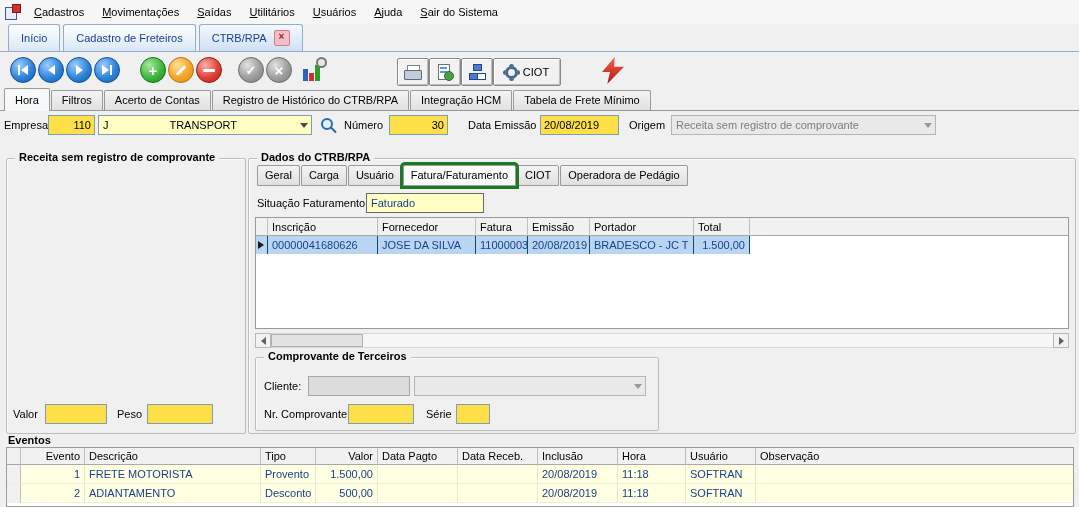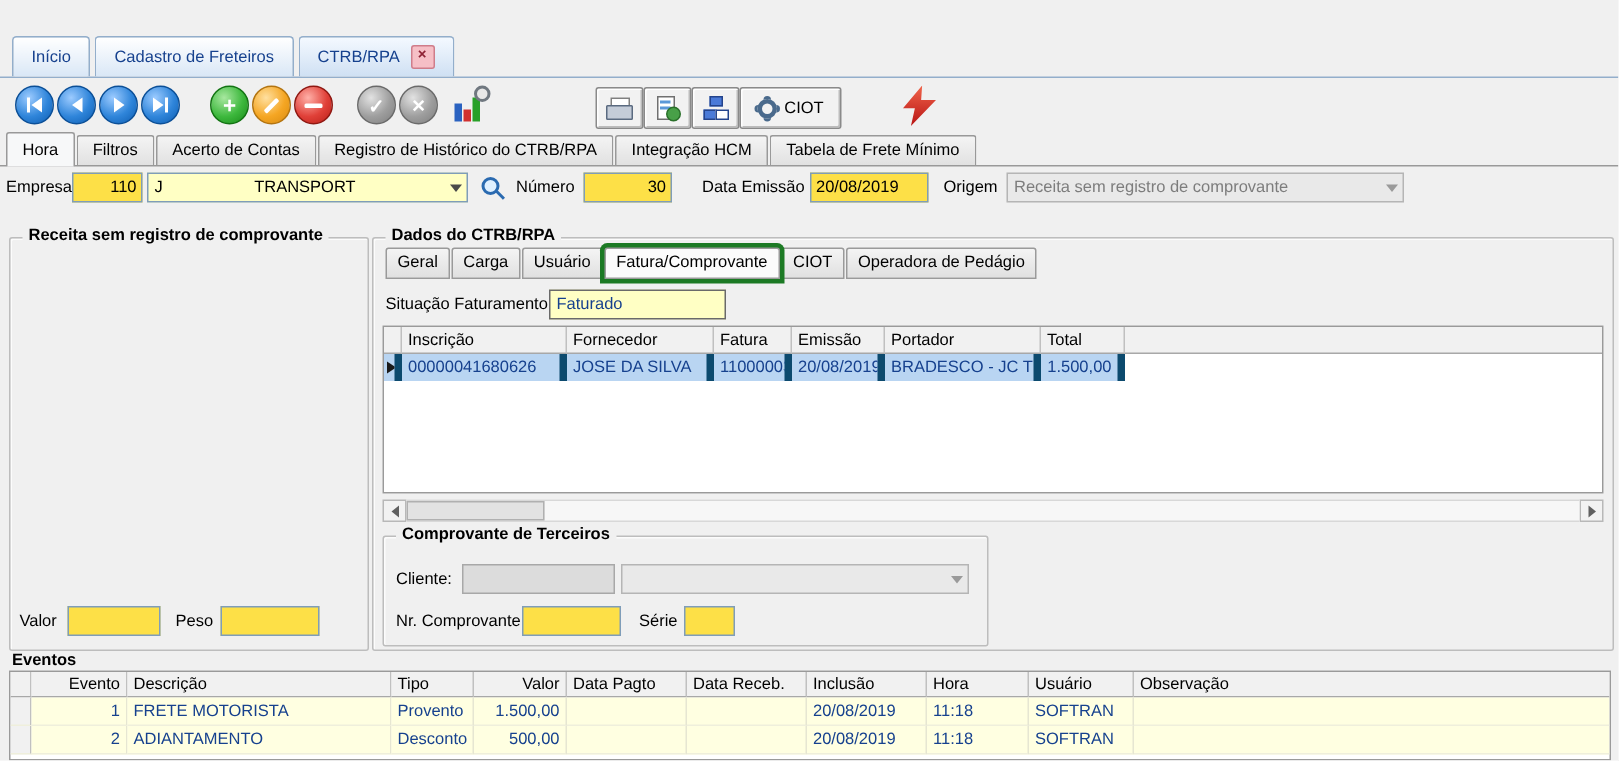--- a/index.html
+++ b/index.html
@@ -102,21 +102,21 @@
 
   .situ-field{position:absolute;left:117px;top:34px;width:118px;height:20px;box-sizing:border-box;background:#ffffc4;
               border:1px solid #6a6a6a;color:#16418e;line-height:18px;padding-left:4px}
 
   
   .grid{position:absolute;background:#fff;border:1px solid #9a9a9a;box-sizing:border-box;overflow:hidden}
   .grow{display:flex}
   .gh{height:18px;line-height:18px;box-sizing:border-box;border-right:1px solid #c0c0c0;border-bottom:1px solid #a8a8a8;
       background:#f1f1f1;padding:0 4px;overflow:hidden;white-space:nowrap;flex:none}
   .gd{height:18px;line-height:18px;box-sizing:border-box;padding:0 4px;white-space:nowrap;overflow:hidden;
-      color:#16418e;flex:none;border-right:5px solid #0c4a6e}
+      color:#16418e;flex:none;border-right:1px solid #0c4a6e}
   .selrow .gd{background:#b9d5f2}
   .rowmark{width:0;height:0;border-top:4px solid transparent;border-bottom:4px solid transparent;border-left:6px solid #1a1a1a;margin-top:5px}
 
   .eh{height:17px;line-height:17px;box-sizing:border-box;border-right:1px solid #c0c0c0;border-bottom:1px solid #a8a8a8;
       background:#f1f1f1;padding:0 4px;overflow:hidden;white-space:nowrap;flex:none}
   .ed{height:19px;line-height:19px;box-sizing:border-box;padding:0 4px;white-space:nowrap;overflow:hidden;
       color:#16418e;background:#ffffe1;border-right:1px solid #e6e6d2;border-bottom:1px solid #efefdc;flex:none}
   .ed.ind{background:#f1f1f1;border-right:1px solid #c0c0c0}
 
   
@@ -129,20 +129,30 @@
   .sb-thumb{position:absolute;left:0;top:0;width:92px;height:13px;background:#e2e2e2;border:1px solid #b0b0b0;box-sizing:border-box}
 
   .bold{font-weight:bold}
   u{text-decoration:underline}
 </style>
 </head>
 <body>
 
 <div id="root">
 
+  <div class="menubar">
+    <div class="app-icon"></div>
+    <div class="menu-item accel"><u>C</u>adastros</div>
+    <div class="menu-item accel"><u>M</u>ovimentações</div>
+    <div class="menu-item accel"><u>S</u>aídas</div>
+    <div class="menu-item accel"><u>U</u>tilitários</div>
+    <div class="menu-item accel"><u>U</u>suários</div>
+    <div class="menu-item accel"><u>A</u>juda</div>
+    <div class="menu-item accel"><u>S</u>air do Sistema</div>
+  </div>
 
   <div class="tabbar">
     <div class="wtab">
         <span>Início</span>
       </div>
     <div class="wtab">
         <span>Cadastro de Freteiros</span>
       </div>
     <div class="wtab active">
       <span>CTRB/RPA</span>
@@ -262,21 +272,21 @@
     <input class="tb" style="left: 140px; top: 245px; width: 66px;" value="">
   </div>
 
   <div class="gbox" style="left:248px;top:158px;width:826px;height:274px">
     <span class="legend">Dados do CTRB/RPA</span>
 
     <div class="itabs">
       <div class="itab">Geral</div>
       <div class="itab">Carga</div>
       <div class="itab">Usuário</div>
-      <div class="itab active">Fatura/Comprovante</div>
+      <div class="itab active">Fatura/Faturamento</div>
       <div class="itab">CIOT</div>
       <div class="itab">Operadora de Pedágio</div>
     </div>
 
     <span class="flabel" style="left:8px;top:38px">Situação Faturamento</span>
     <div class="situ-field">Faturado</div>
 
     <div class="grid" style="left:6px;top:58px;width:814px;height:112px">
       <div class="grow">
         <div class="gh" style="width:12px;padding:0"></div>

